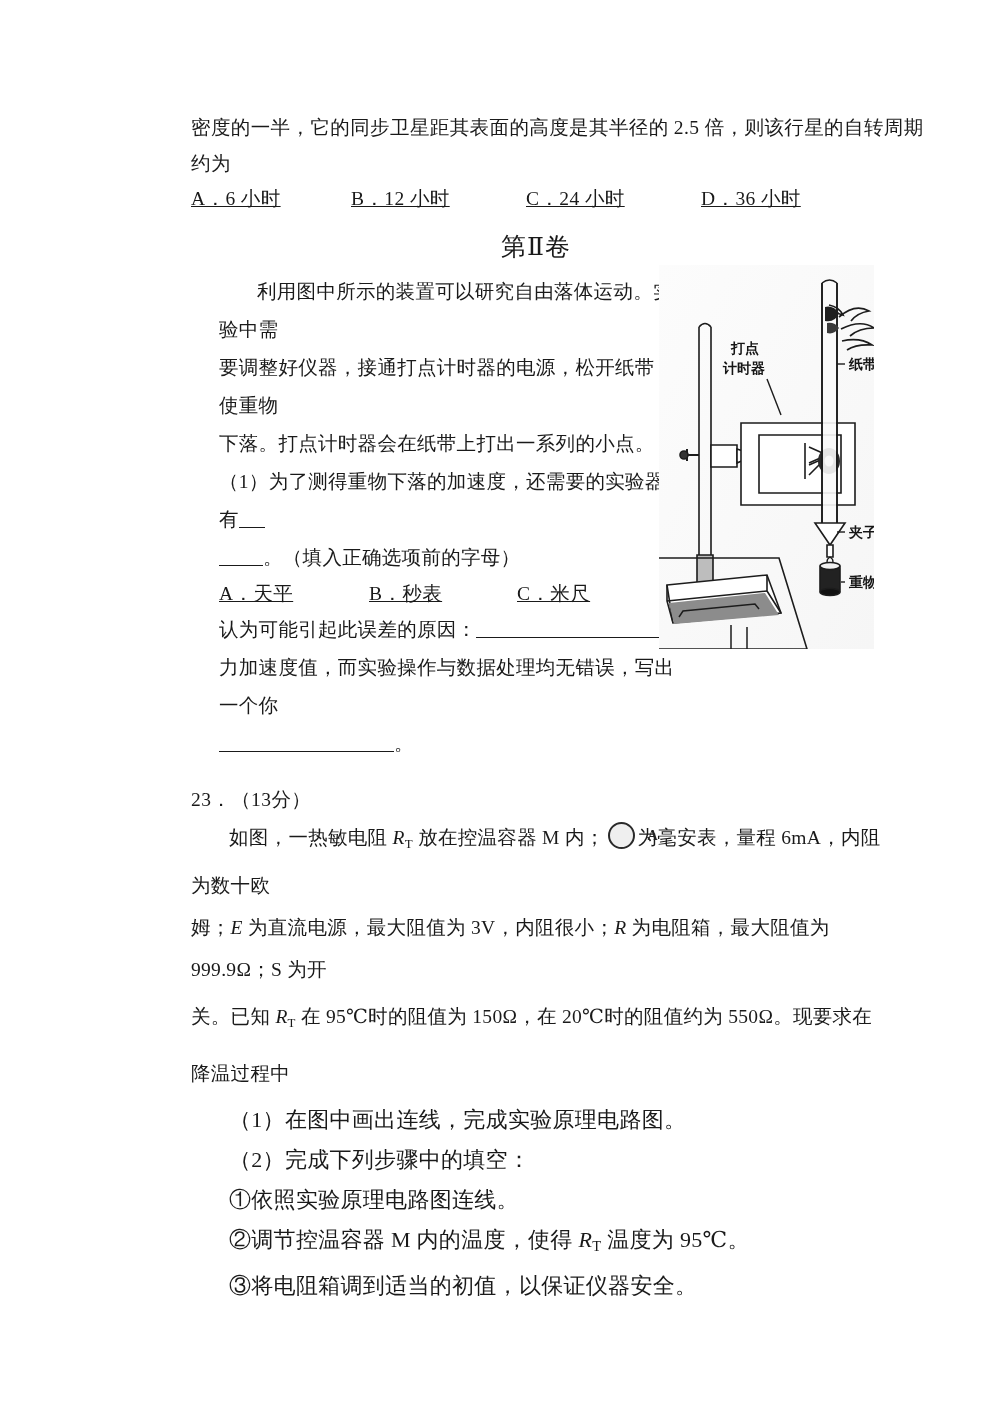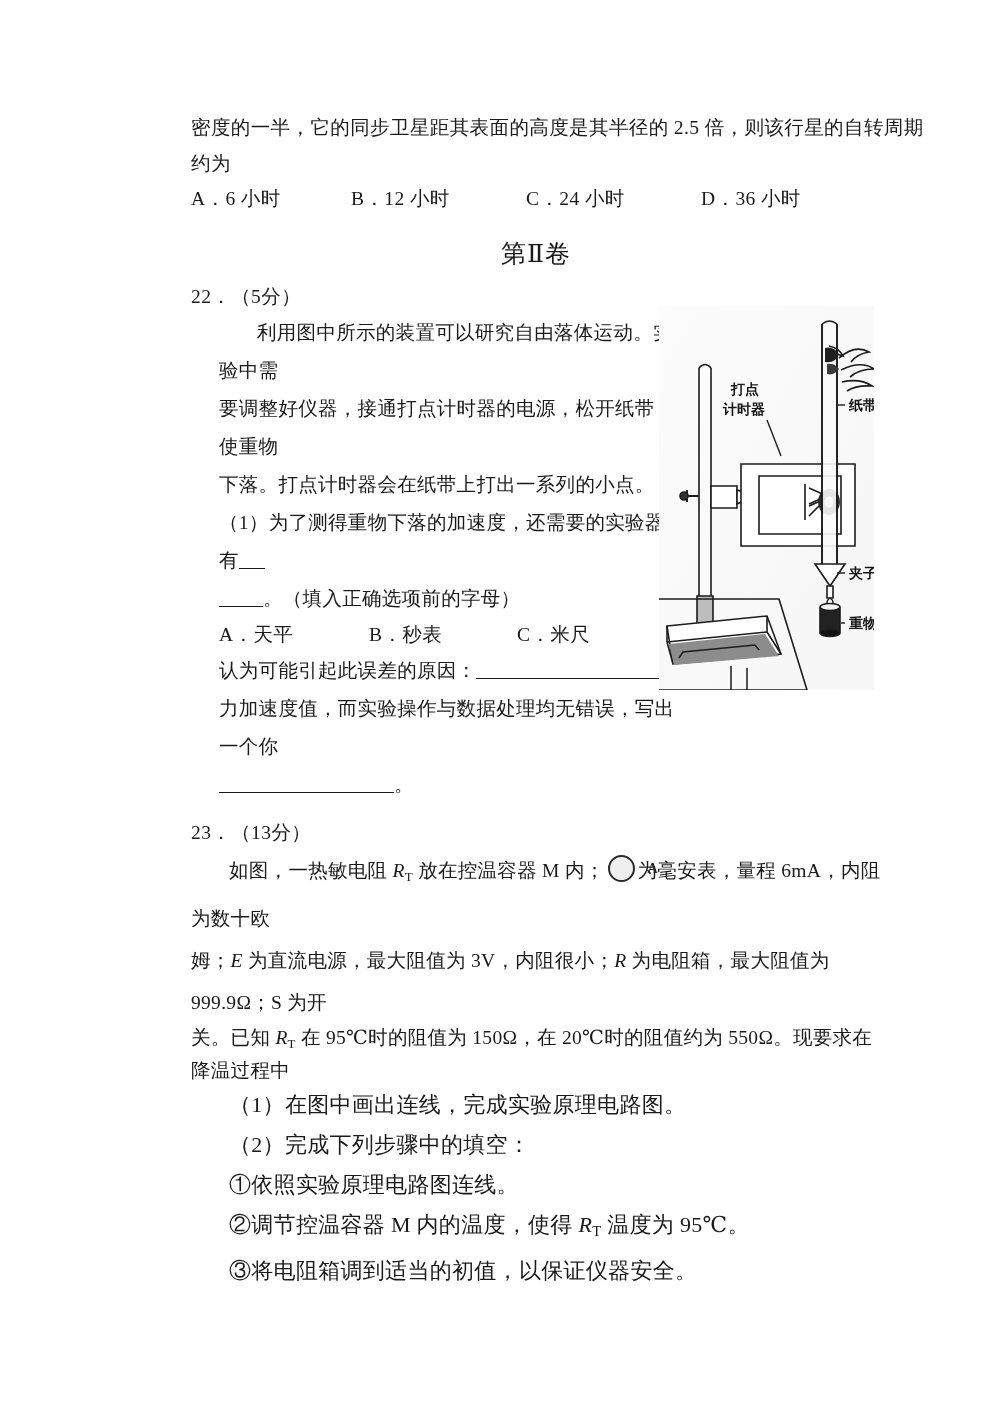--- a/index.html
+++ b/index.html
@@ -41,21 +41,21 @@
     line-height: 36px;
     letter-spacing: 0.3px;
   }
   .indent { text-indent: 38px; }
 
   .center-title {
     text-align: center;
     font-size: 25px;
     line-height: 40px;
     letter-spacing: 1px;
-    margin-top: 18px;
+    margin-top: 11px;
     margin-bottom: 6px;
   }
 
   .qnum {
     font-size: 19.5px;
     line-height: 34px;
     letter-spacing: 0.4px;
   }
 
   
@@ -70,21 +70,21 @@
     vertical-align: -2px;
   }
 
   
   .opts {
     display: flex;
     font-size: 19.5px;
     line-height: 34px;
     letter-spacing: 0.4px;
   }
-  .opts > span { display: inline-block; }
+  .opts > span { display: inline-block; text-decoration: underline; }
 
   
   .q22wrap { position: relative; }
   .q22text {
     width: 468px;
     margin-left: 28px;
   }
   .q22text .para { line-height: 38px; }
 
   .figure {
@@ -142,21 +142,20 @@
     <div class="line">约为</div>
     <div class="opts">
       <span style="width:160px">A．6 小时</span>
       <span style="width:175px">B．12 小时</span>
       <span style="width:175px">C．24 小时</span>
       <span>D．36 小时</span>
     </div>
 
     <div class="center-title">第Ⅱ卷</div>
 
-    <div class="qnum" style="margin-top:6px">22．（5分）</div>
 
     <div class="q22wrap">
       <div class="q22text">
         <div class="para indent">利用图中所示的装置可以研究自由落体运动。实验中需</div>
         <div class="para">要调整好仪器，接通打点计时器的电源，松开纸带，使重物</div>
         <div class="para">下落。打点计时器会在纸带上打出一系列的小点。</div>
 
         <div class="para">
           <span>（1）为了测得重物下落的加速度，还需要的实验器材有</span><span class="blank ul-q22a"></span>
         </div>
@@ -270,31 +269,31 @@
           <g stroke="#1c1c1c" stroke-width="1.4" fill="none">
             <path d="M108 114 L122 150"></path>
             <path d="M186 99 L178 99"></path>
             <path d="M186 267 L178 267"></path>
             <path d="M186 317 L182 317"></path>
           </g>
         </svg>
       </div>
     </div>
 
-    <div class="qnum" style="margin-top:12px">23．（13分）</div>
+    <div class="qnum" style="margin-top:20px">23．（13分）</div>
 
     <div class="para indent" style="line-height:42px">
       <span>如图，一热敏电阻 </span><i class="v">R</i><sub class="s">T</sub><span> 放在控温容器 M 内；</span><span class="ammeter"></span><span>为毫安表，量程 6mA，内阻为数十欧</span>
     </div>
 
     <div class="para" style="line-height:42px">
       <span>姆；</span><i class="v">E</i><span> 为直流电源，最大阻值为 3V，内阻很小；</span><i class="v">R</i><span> 为电阻箱，最大阻值为 999.9</span><span class="ohm">Ω</span><span>；S 为开</span>
     </div>
 
-    <div class="para" style="line-height:28px">
+    <div class="para" style="line-height:52px">
       <span>关。已知 </span><i class="v">R</i><sub class="s">T</sub><span> 在 95℃时的阻值为 150</span><span class="ohm">Ω</span><span>，在 20℃时的阻值约为 550</span><span class="ohm">Ω</span><span>。现要求在降温过程中</span>
     </div>
 
 
     <div class="step step-indent">（1）在图中画出连线，完成实验原理电路图。</div>
     <div class="step step-indent">（2）完成下列步骤中的填空：</div>
 
     <div class="step step-indent">①依照实验原理电路图连线。</div>
 
     <div class="step step-indent">

